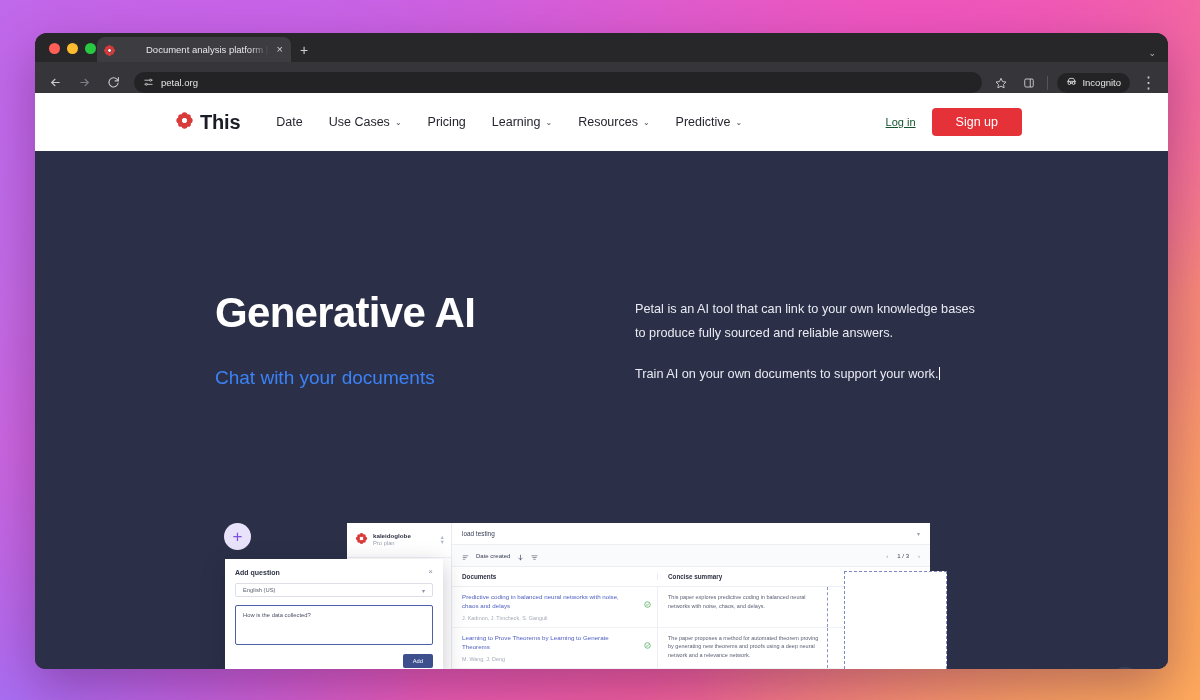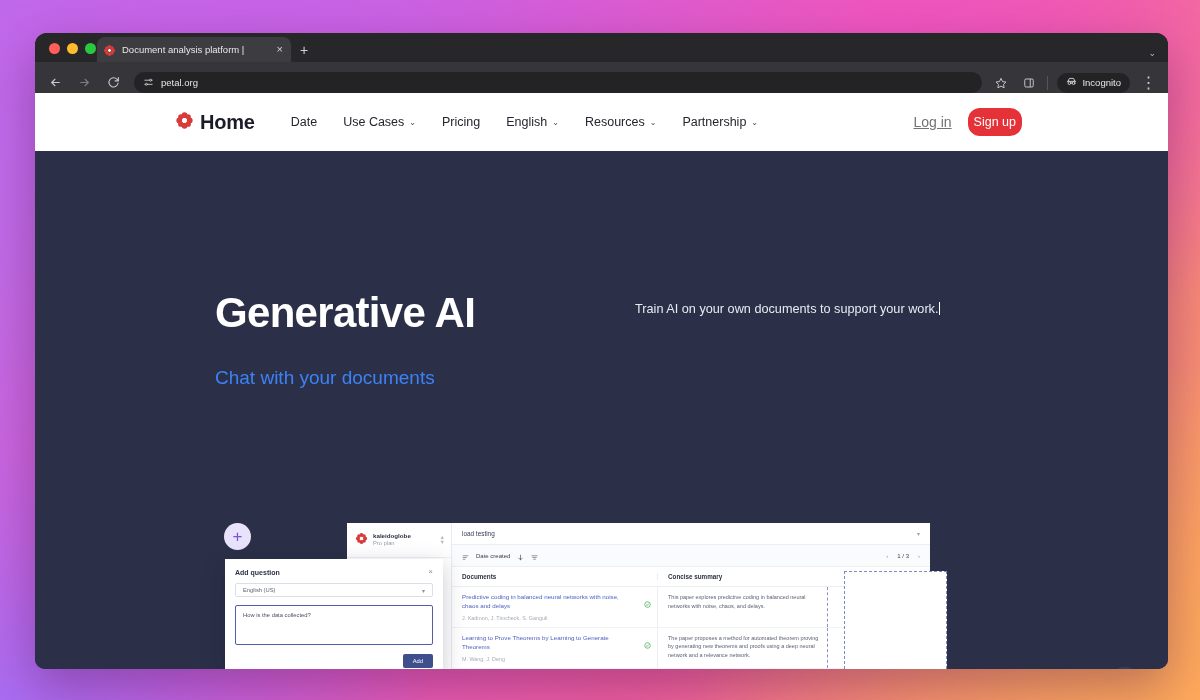--- a/index.html
+++ b/index.html
@@ -33,20 +33,21 @@
   .tab {
     position:absolute; left: 62px; bottom: 0; width: 194px; height: 25px;
     background:#3c3c41; border-radius: 8px 8px 0 0;
     display:flex; align-items:center; padding: 0 6px; gap: 6px;
   }
   .tab-fav { width: 13px; height: 13px; flex: 0 0 13px; }
   .tab-title {
     font-size: 9.5px; color:#e8e8ea; white-space:nowrap; overflow:hidden;
     flex:1; -webkit-mask-image: linear-gradient(to right,#000 84%,transparent 100%);
             mask-image: linear-gradient(to right,#000 84%,transparent 100%);
+            margin-left: 24px;
   }
   .tab-close { color:#cfcfd4; font-size: 11px; line-height:1; padding: 0 2px; }
   .tab-new { position:absolute; left: 265px; bottom: 5px; color:#cfcfd4; font-size: 14px; line-height:1; }
   .win-chevron { position:absolute; right: 12px; bottom: 4px; color:#b9b9bf; font-size: 9px; }
 
   .toolbar { height: 41px; background:#35353a; display:flex; align-items:center; padding: 0 10px; gap: 9px; }
   .nav-btn { width: 20px; height: 20px; display:flex; align-items:center; justify-content:center; color:#c9c9cf; }
   .nav-btn.dim { color:#7c7c85; }
   .omnibox {
     flex: 1; height: 21px; background:#232326; border-radius: 11px;
@@ -64,22 +65,22 @@
   .page { position:absolute; left:0; right:0; top: 60px; bottom:0; background:#2b3048; overflow:hidden; }
   .site-header {
     height: 58px; background:#fff; display:flex; align-items:center; padding: 0 0 0 140px;
   }
   .logo { display:flex; align-items:center; gap: 6px; margin-right: 36px; }
   .logo-text { font-size: 20px; font-weight: 700; color:#1c1c28; letter-spacing:-.2px; }
   .nav { display:flex; align-items:center; gap: 26px; }
   .nav-item { font-size: 12.5px; color:#25252f; display:flex; align-items:center; gap: 5px; white-space:nowrap; }
   .caret { font-size: 8px; color:#4a4a57; }
   .header-right { margin-left:auto; display:flex; align-items:center; gap: 16px; padding-right: 146px; }
-  .login { font-size: 14px; color:#737373;text-decoration:underline; }
-  .signup { background:#e53238; color:#fff; font-size: 12.5px; padding: 7px 6px; border-radius: 12px; border:0; }
+  .login { font-size: 11px; color:#14532d;text-decoration:underline; }
+  .signup { background:#e53238; color:#fff; font-size: 12.5px; padding: 7px 24px; border-radius: 4px; border:0; }
 
   .hero { position:relative; height: 100%; }
   .hero-left { position:absolute; left: 180px; top: 140px; width: 400px; }
   .hero-title { font-size: 42px; font-weight: 700; color:#fff; letter-spacing:-.7px; line-height:1.05; }
   .hero-sub { font-size: 19px; color:#3b82f6; margin-top: 32px; }
   .hero-right { position:absolute; left: 600px; top: 147px; width: 345px; }
   .hero-p { font-size: 12.7px; color:#e9eaf2; line-height: 1.85; }
   .hero-p + .hero-p { margin-top: 18px; }
   .caret-bar {
     display:inline-block; width: 1px; height: 13px; background:#fff; vertical-align:-2px; margin-left:1px;
@@ -271,58 +272,59 @@
               <circle cx="12" cy="18.6" r="3.7"></circle>
                 <circle cx="5.4" cy="12" r="3.7"></circle>
               <circle cx="16.7" cy="7.3" r="3.3"></circle>
                 <circle cx="16.7" cy="16.7" r="3.3"></circle>
               <circle cx="7.3" cy="16.7" r="3.3"></circle>
                 <circle cx="7.3" cy="7.3" r="3.3"></circle>
             </g>
             <circle cx="12" cy="12" r="2.7" fill="#fff"></circle>
           </svg>
         </span>
-        <span class="logo-text">Home</span>
+        <span class="logo-text">This</span>
       </div>
       <nav class="nav">
         <span class="nav-item">
           <span>Date</span>
         </span>
         <span class="nav-item">
           <span>Use Cases</span>
           <span class="caret">⌄</span>
         </span>
         <span class="nav-item">
           <span>Pricing</span>
         </span>
         <span class="nav-item">
-          <span>English</span>
+          <span>Learning</span>
           <span class="caret">⌄</span>
         </span>
         <span class="nav-item">
           <span>Resources</span>
           <span class="caret">⌄</span>
         </span>
         <span class="nav-item">
-          <span>Partnership</span>
+          <span>Predictive</span>
           <span class="caret">⌄</span>
         </span>
       </nav>
       <div class="header-right">
         <span class="login">Log in</span>
         <button class="signup">Sign up</button>
       </div>
     </div>
 
     <div class="hero">
       <div class="hero-left">
         <div class="hero-title">Generative AI</div>
         <div class="hero-sub">Chat with your documents</div>
       </div>
       <div class="hero-right">
+        <p class="hero-p">Petal is an AI tool that can link to your own knowledge bases to produce fully sourced and reliable answers.</p>
         <p class="hero-p"><span>Train AI on your own documents to support your work.</span><span class="caret-bar"></span></p>
       </div>
 
       <div class="app">
 
         <div class="app-sidebar">
           <div class="ws">
             <span>
               <svg viewBox="0 0 24 24" width="13" height="13">
                 <g fill="#d93a3a">

